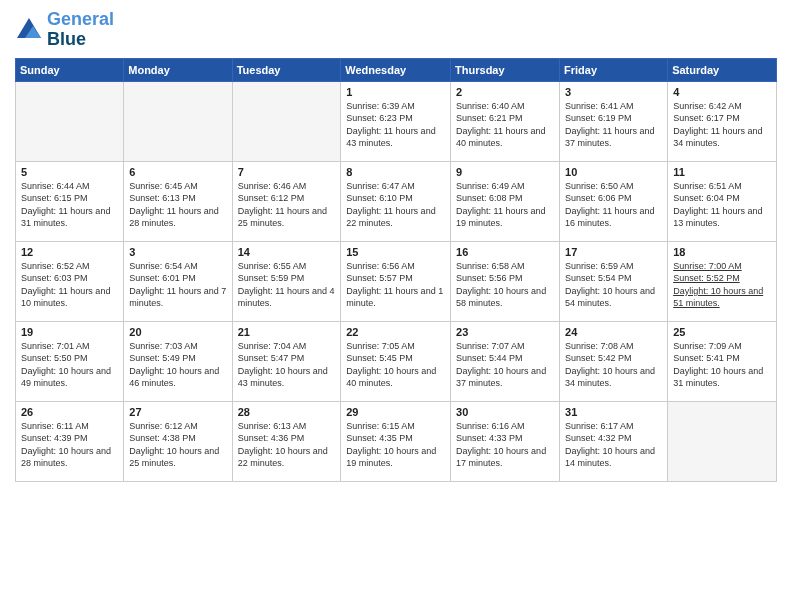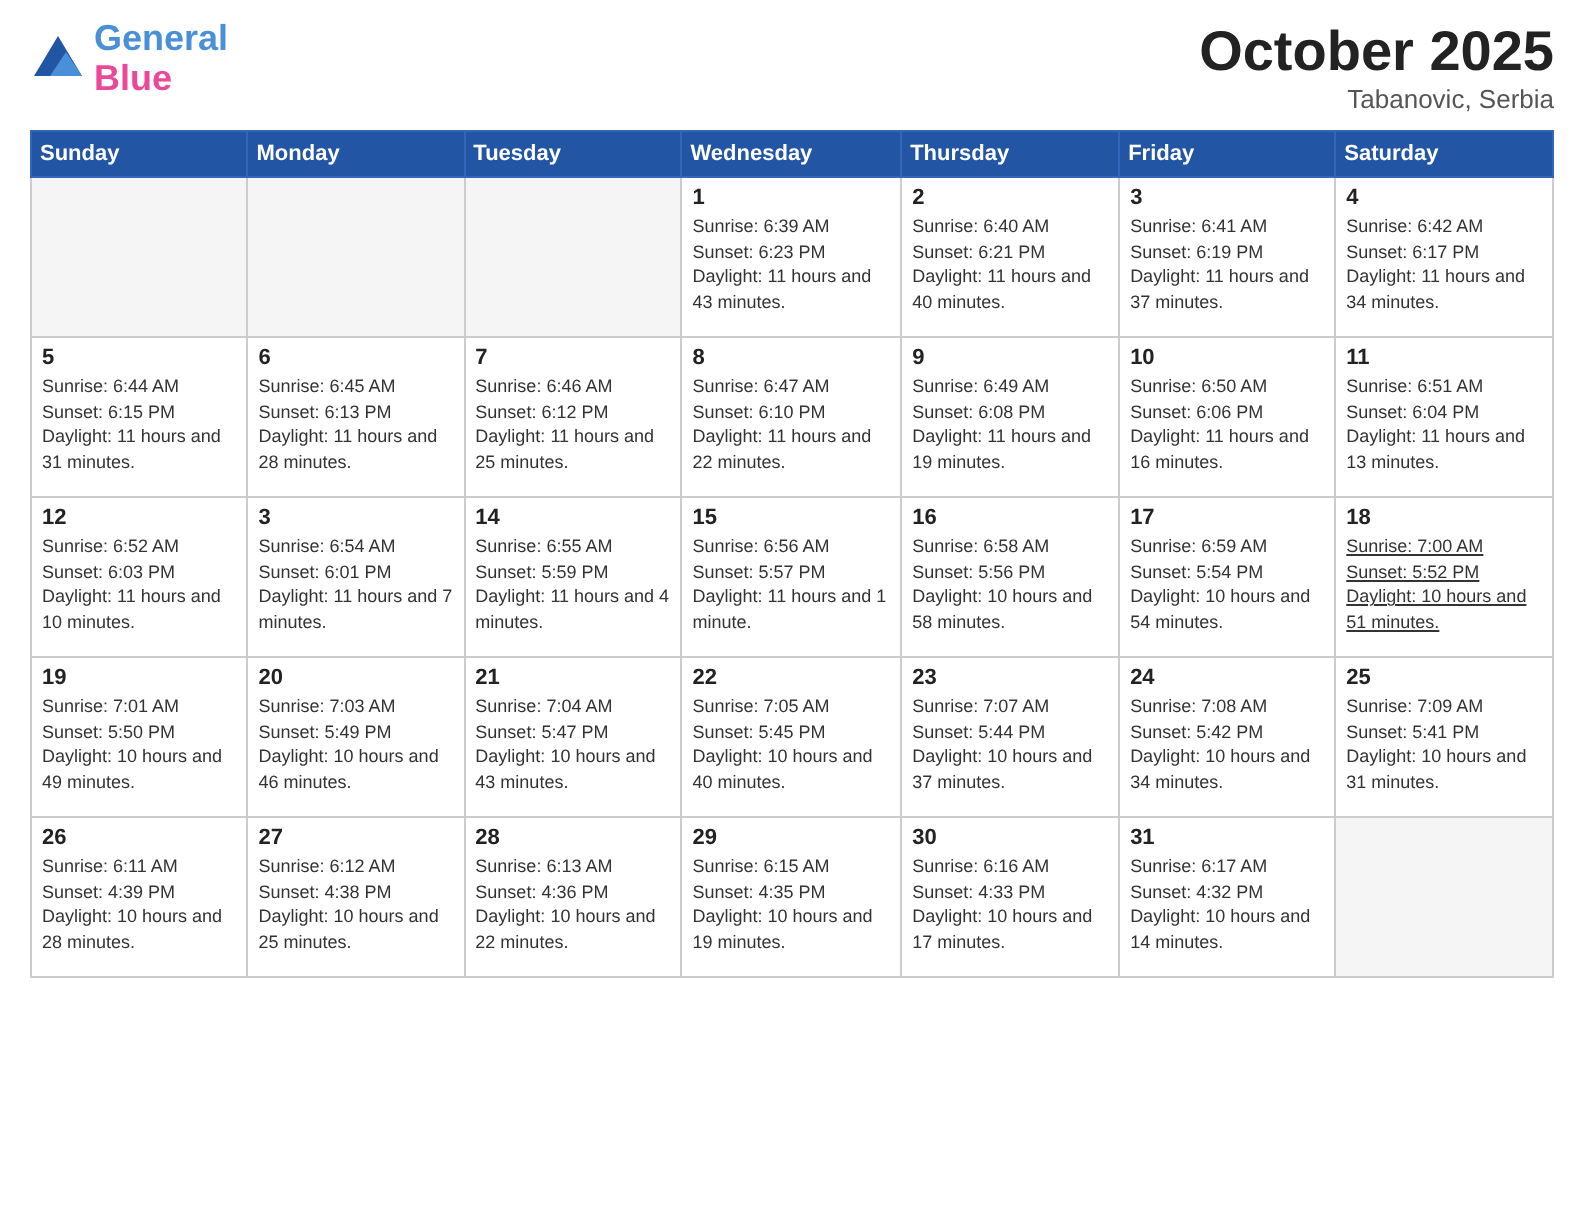--- a/index.html
+++ b/index.html
@@ -99,26 +99,22 @@
 
 <div class="container">
   <div class="header">
     <div class="logo">
       <svg class="logo-icon" viewBox="0 0 28 28">
         <polygon points="14,2 26,22 2,22" fill="#2255a4"></polygon>
         <polygon points="18,10 26,22 10,22" fill="#4a90d9"></polygon>
       </svg>
       <div class="logo-text">
         <div><span>General</span></div>
-        <div style="color:#ec4899">Blue</div>
+        <div style="color:#0c4a6e">Blue</div>
       </div>
-    </div>
-    <div class="title-block">
-      <div class="month-title">October 2025</div>
-      <div class="subtitle">Tabanovic, Serbia</div>
     </div>
   </div>
 
   <table class="calendar">
     <thead>
       <tr>
         <th>Sunday</th>
         <th>Monday</th>
         <th>Tuesday</th>
         <th>Wednesday</th>

